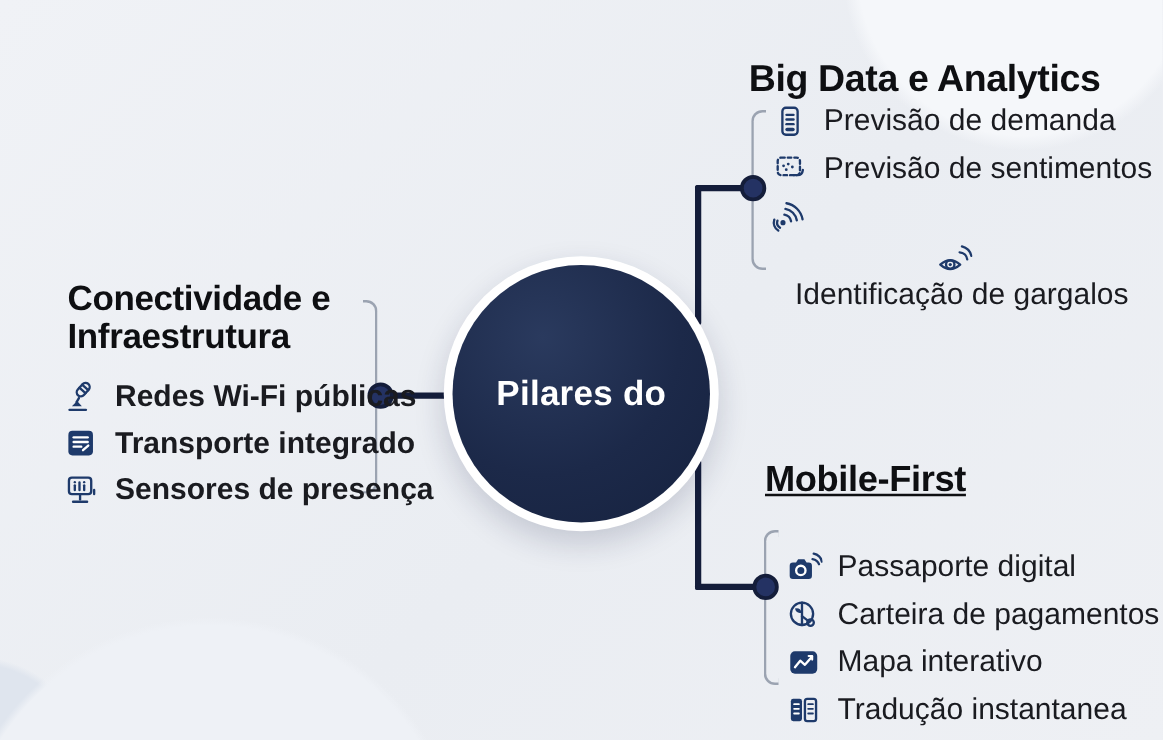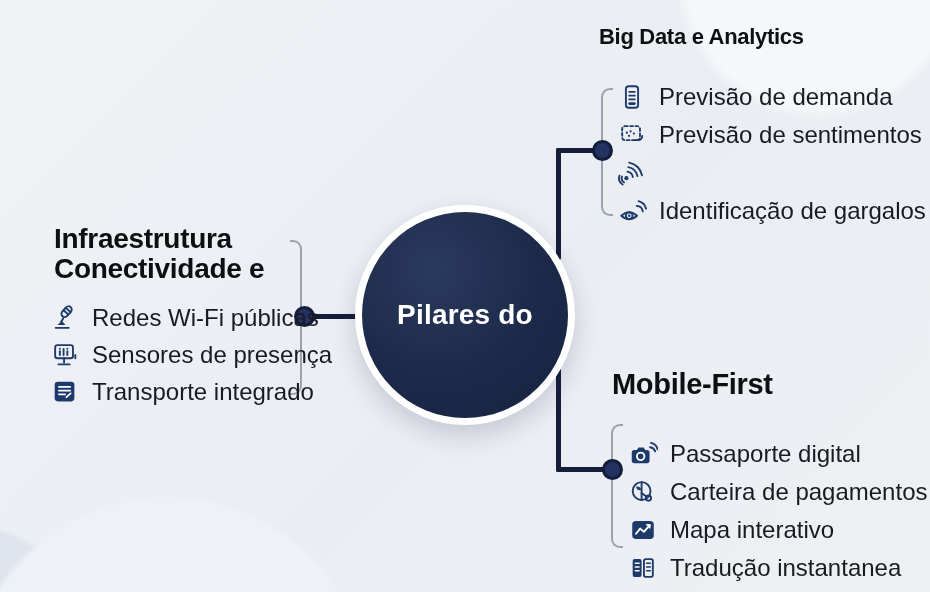--- a/index.html
+++ b/index.html
@@ -65,70 +65,70 @@
 
 <div class="abs ring">
   <div class="node">
     <div class="node-text">
       <div>Pilares do</div>
     </div>
   </div>
 </div>
 
 <div class="abs sec-title" style="left:54px;top:224px;font-size:28px;line-height:30px;">
+  <div>Conectividade e</div>
   <div>Infraestrutura</div>
-  <div>Conectividade e</div>
-</div>
-<div class="abs items" style="left:50px;top:299px;">
+</div>
+<div class="abs items" style="left:50px;top:299px;font-weight:bold;">
   <div class="row" style="height:37px;">
     <span class="ic">
       <svg viewBox="0 0 32 32">
         <g class="stroke" transform="rotate(42 17 10)">
           <rect x="13.5" y="2.5" width="7" height="13" rx="3.5"></rect>
           <line x1="13.5" y1="6.5" x2="20.5" y2="6.5"></line>
           <line x1="13.5" y1="10" x2="20.5" y2="10"></line>
         </g>
         <path class="stroke" d="M14 16.5 L12 20"></path>
         <path class="fill" d="M8 23.5 L16.5 23.5 L12.5 19 Z"></path>
         <line class="stroke" x1="6" y1="26.5" x2="20" y2="26.5"></line>
       </svg>
     </span>
     <span class="lbl">Redes Wi-Fi públicas</span>
+  </div>
+  <div class="row" style="height:37px;">
+    <span class="ic">
+      <svg viewBox="0 0 32 32">
+        <rect class="fill" x="5" y="5" width="21" height="21" rx="3.5"></rect>
+        <path class="wstroke" d="M9.5 10.5 H21.5"></path>
+        <path class="wstroke" d="M9.5 14.5 H21.5"></path>
+        <path class="wstroke" d="M9.5 18.5 H16"></path>
+        <path class="wstroke" d="M17.5 21.5 L22 17.5"></path>
+      </svg>
+    </span>
+    <span class="lbl">Transporte integrado</span>
   </div>
   <div class="row" style="height:37px;">
     <span class="ic">
       <svg viewBox="0 0 32 32">
         <rect class="stroke" x="5.5" y="5.5" width="19" height="14" rx="2.5"></rect>
         <line class="stroke" x1="10.5" y1="12" x2="10.5" y2="16"></line>
         <line class="stroke" x1="14.5" y1="9.5" x2="14.5" y2="16"></line>
         <line class="stroke" x1="18.5" y1="12" x2="18.5" y2="16"></line>
         <circle class="fill" cx="10.5" cy="9.3" r="1"></circle>
         <circle class="fill" cx="18.5" cy="9.3" r="1"></circle>
         <line class="stroke" x1="15" y1="19.5" x2="15" y2="24"></line>
         <line class="stroke" x1="9" y1="26" x2="21" y2="26"></line>
         <line class="stroke" x1="27" y1="16" x2="27" y2="19.5"></line>
       </svg>
     </span>
     <span class="lbl">Sensores de presença</span>
   </div>
-  <div class="row" style="height:37px;">
-    <span class="ic">
-      <svg viewBox="0 0 32 32">
-        <rect class="fill" x="5" y="5" width="21" height="21" rx="3.5"></rect>
-        <path class="wstroke" d="M9.5 10.5 H21.5"></path>
-        <path class="wstroke" d="M9.5 14.5 H21.5"></path>
-        <path class="wstroke" d="M9.5 18.5 H16"></path>
-        <path class="wstroke" d="M17.5 21.5 L22 17.5"></path>
-      </svg>
-    </span>
-    <span class="lbl">Transporte integrado</span>
-  </div>
-</div>
-
-<div class="abs sec-title" style="left:599px;top:24px;font-size:22px;">Big Data e Analytics</div>
+</div>
+
+<div class="abs sec-title" style="left:599px;top:47px;font-size:30px;">Big Data e Analytics</div>
 <div class="abs items" style="left:617px;top:78px;">
   <div class="row" style="height:38px;">
     <span class="ic">
       <svg viewBox="0 0 32 32">
         <rect class="stroke" x="9.5" y="4.5" width="13" height="23" rx="3"></rect>
         <path class="stroke" d="M13 10.5 H19"></path>
         <path class="stroke" d="M13 14.5 H19"></path>
         <path class="stroke" d="M13 18.5 H19"></path>
         <path class="stroke" style="stroke-width:3" d="M13.5 23 H18.5"></path>
       </svg>
@@ -153,35 +153,35 @@
       <svg viewBox="0 0 32 32">
         <circle class="fill" cx="10" cy="21.5" r="2.2"></circle>
         <path class="stroke" d="M11.2 14.6 A7 7 0 0 1 16.9 20.3"></path>
         <path class="stroke" d="M12.1 9.7 A12 12 0 0 1 21.8 19.4"></path>
         <path class="stroke" d="M13 4.9 A17 17 0 0 1 26.7 18.6"></path>
         <path class="stroke" d="M7.5 25.8 A5 5 0 0 1 5.3 19.8"></path>
         <path class="stroke" d="M6 28.2 A8 8 0 0 1 2.6 18.9"></path>
       </svg>
     </span>
   </div>
-  <div class="row" style="height:38px;">
+  <div class="row" style="height:38px;flex-direction:column;">
     <span class="ic">
       <svg viewBox="0 0 32 32">
         <path class="stroke" d="M4.5 21 Q13 13.5 21.5 21 Q13 28.5 4.5 21 Z"></path>
         <circle class="stroke" cx="13" cy="21" r="3.6"></circle>
         <circle class="fill" cx="13" cy="21" r="1.4"></circle>
         <path class="stroke" d="M21 10.5 a7 7 0 0 1 6.5 6"></path>
         <path class="stroke" d="M23 5.5 a11 11 0 0 1 8 8"></path>
       </svg>
     </span>
     <span class="lbl">Identificação de gargalos</span>
   </div>
 </div>
 
-<div class="abs sec-title" style="left:612px;top:368px;font-size:29px;">Mobile-First</div>
+<div class="abs sec-title" style="left:612px;top:368px;font-size:29px;text-decoration:underline;">Mobile-First</div>
 <div class="abs items" style="left:628px;top:412px;margin-top:23px;">
   <div class="row" style="height:38px;">
     <span class="ic">
       <svg viewBox="0 0 32 32">
         <path class="fill" d="M4 14.5 a2.8 2.8 0 0 1 2.8 -2.8 h2.6 l1.8 -2.7 h5.4 l1.8 2.7 h1.8 a2.8 2.8 0 0 1 2.8 2.8 v8.5 a2.8 2.8 0 0 1 -2.8 2.8 H6.8 A2.8 2.8 0 0 1 4 23 z"></path>
         <circle class="wstroke" cx="13.5" cy="18.5" r="4"></circle>
         <path class="stroke" d="M23.5 8.8 q4.2 0.6 5.5 4.4"></path>
         <path class="stroke" d="M24.5 4.2 q5.8 1.2 7 6.8"></path>
       </svg>
     </span>

